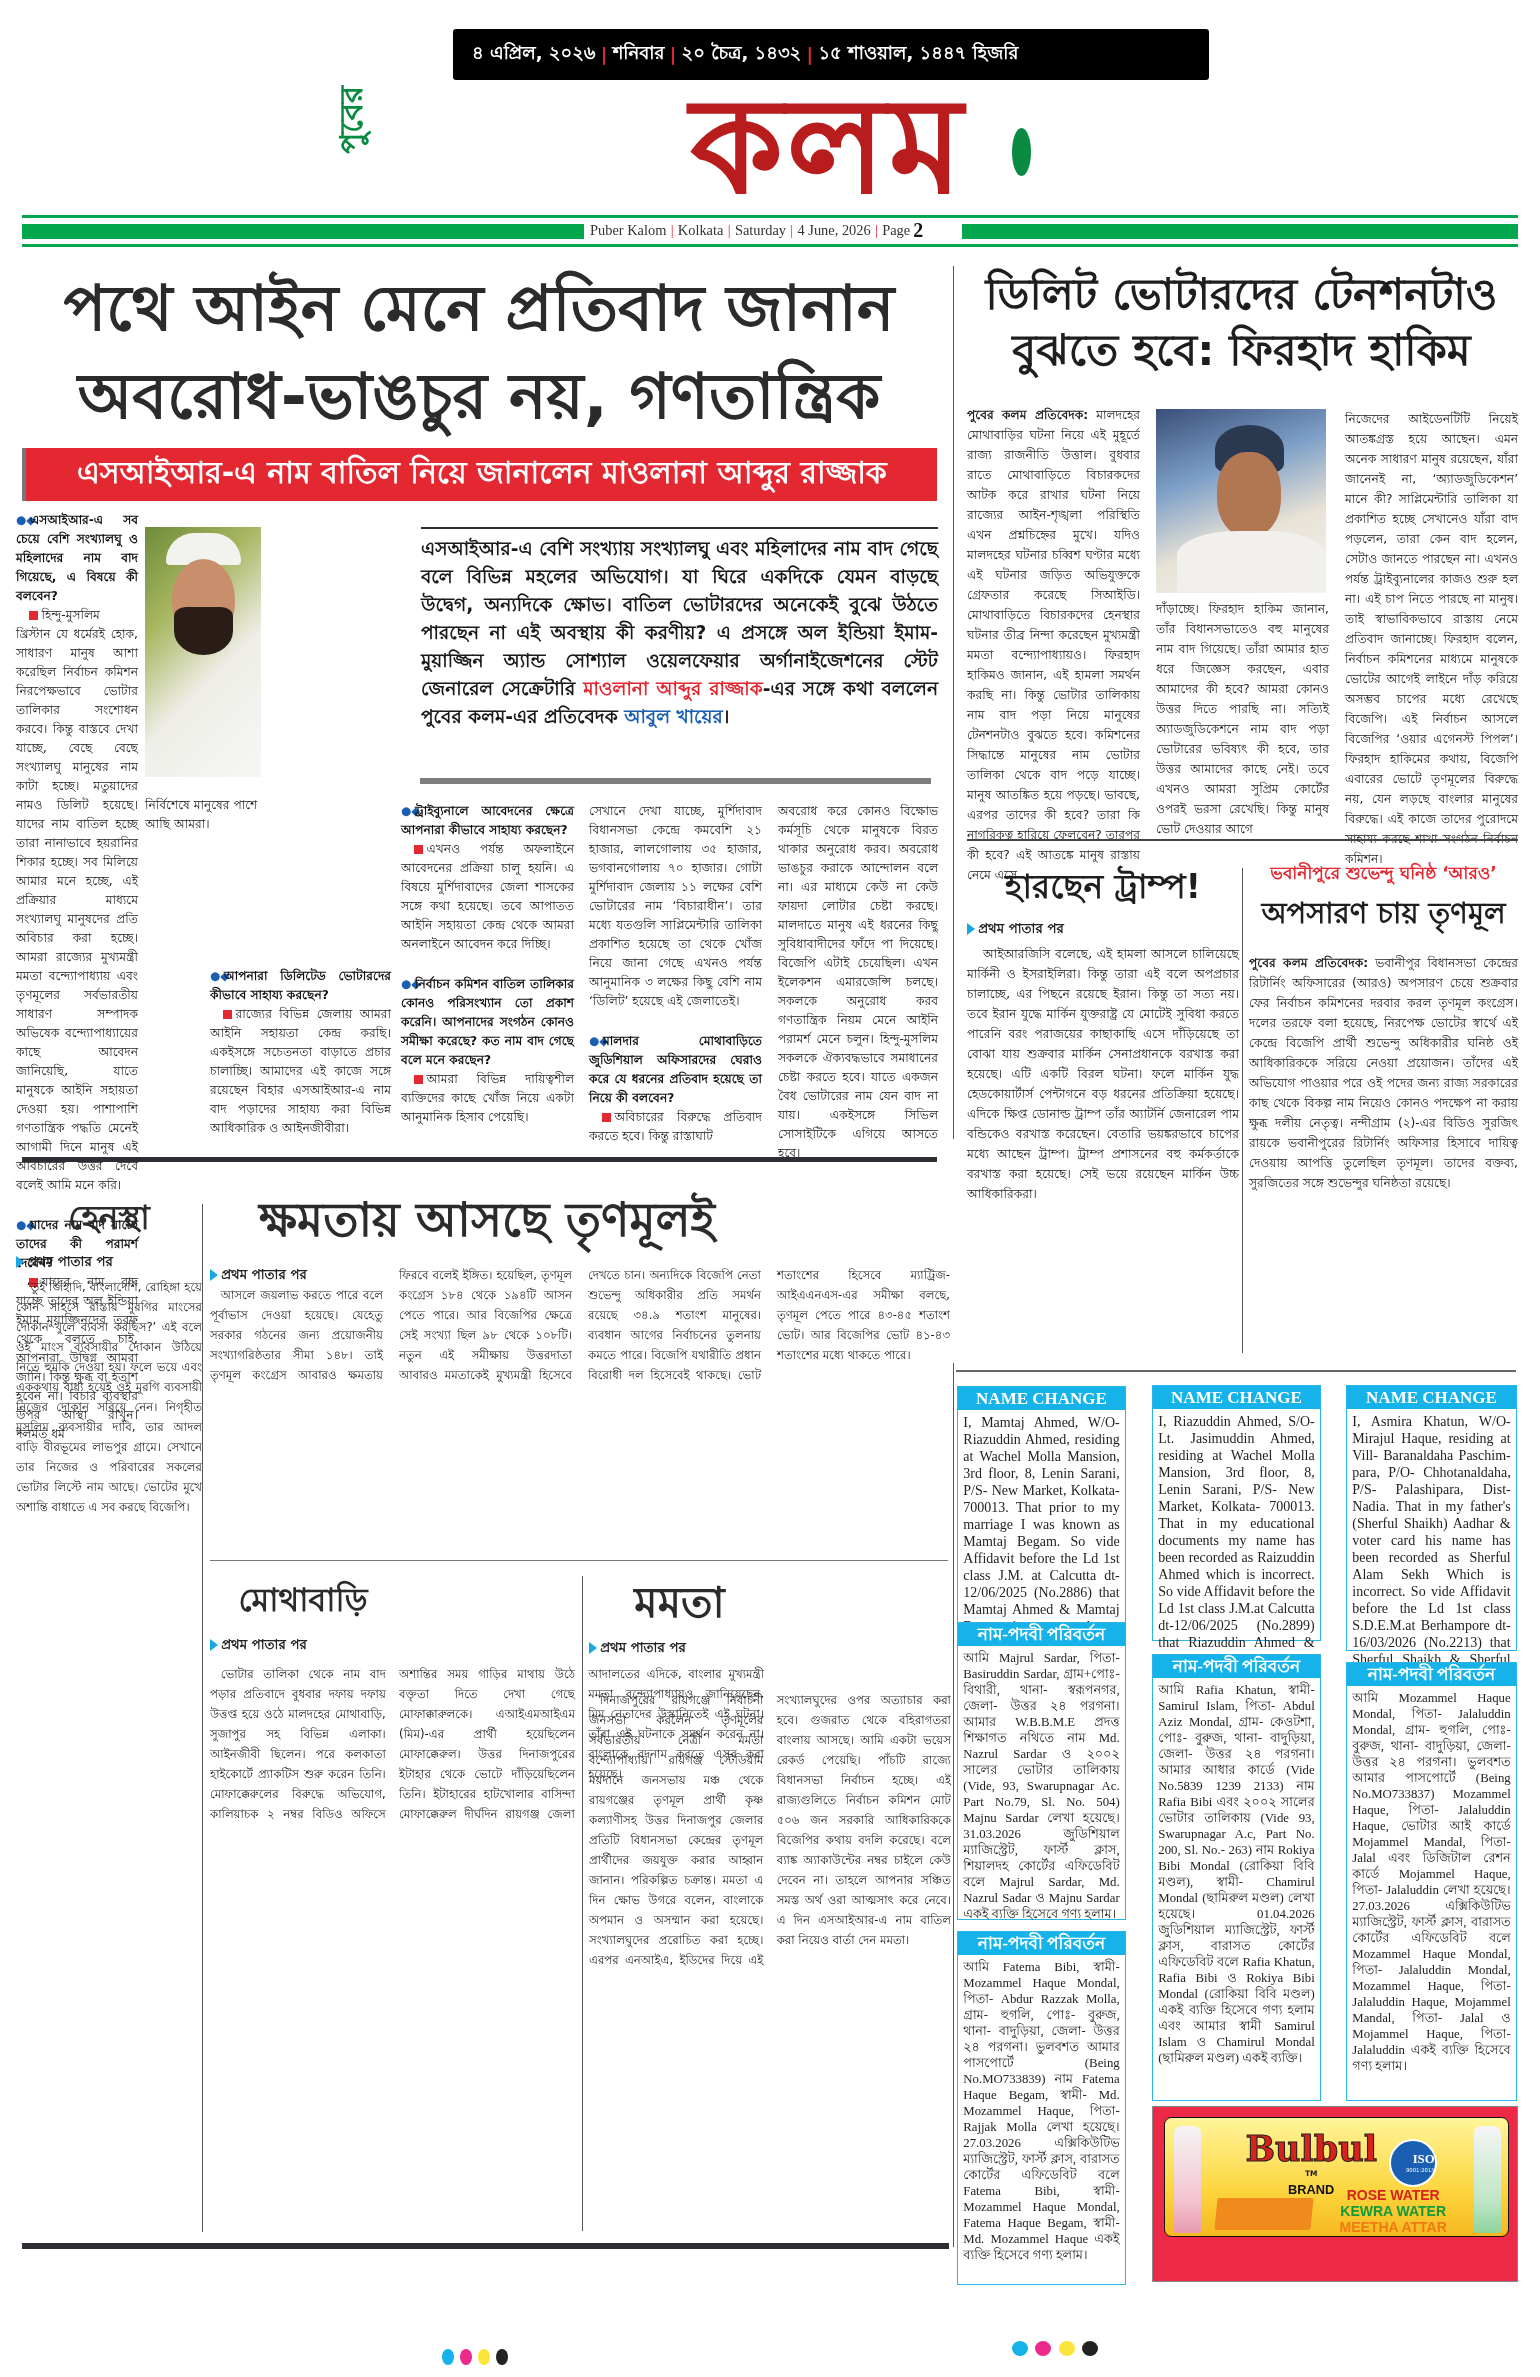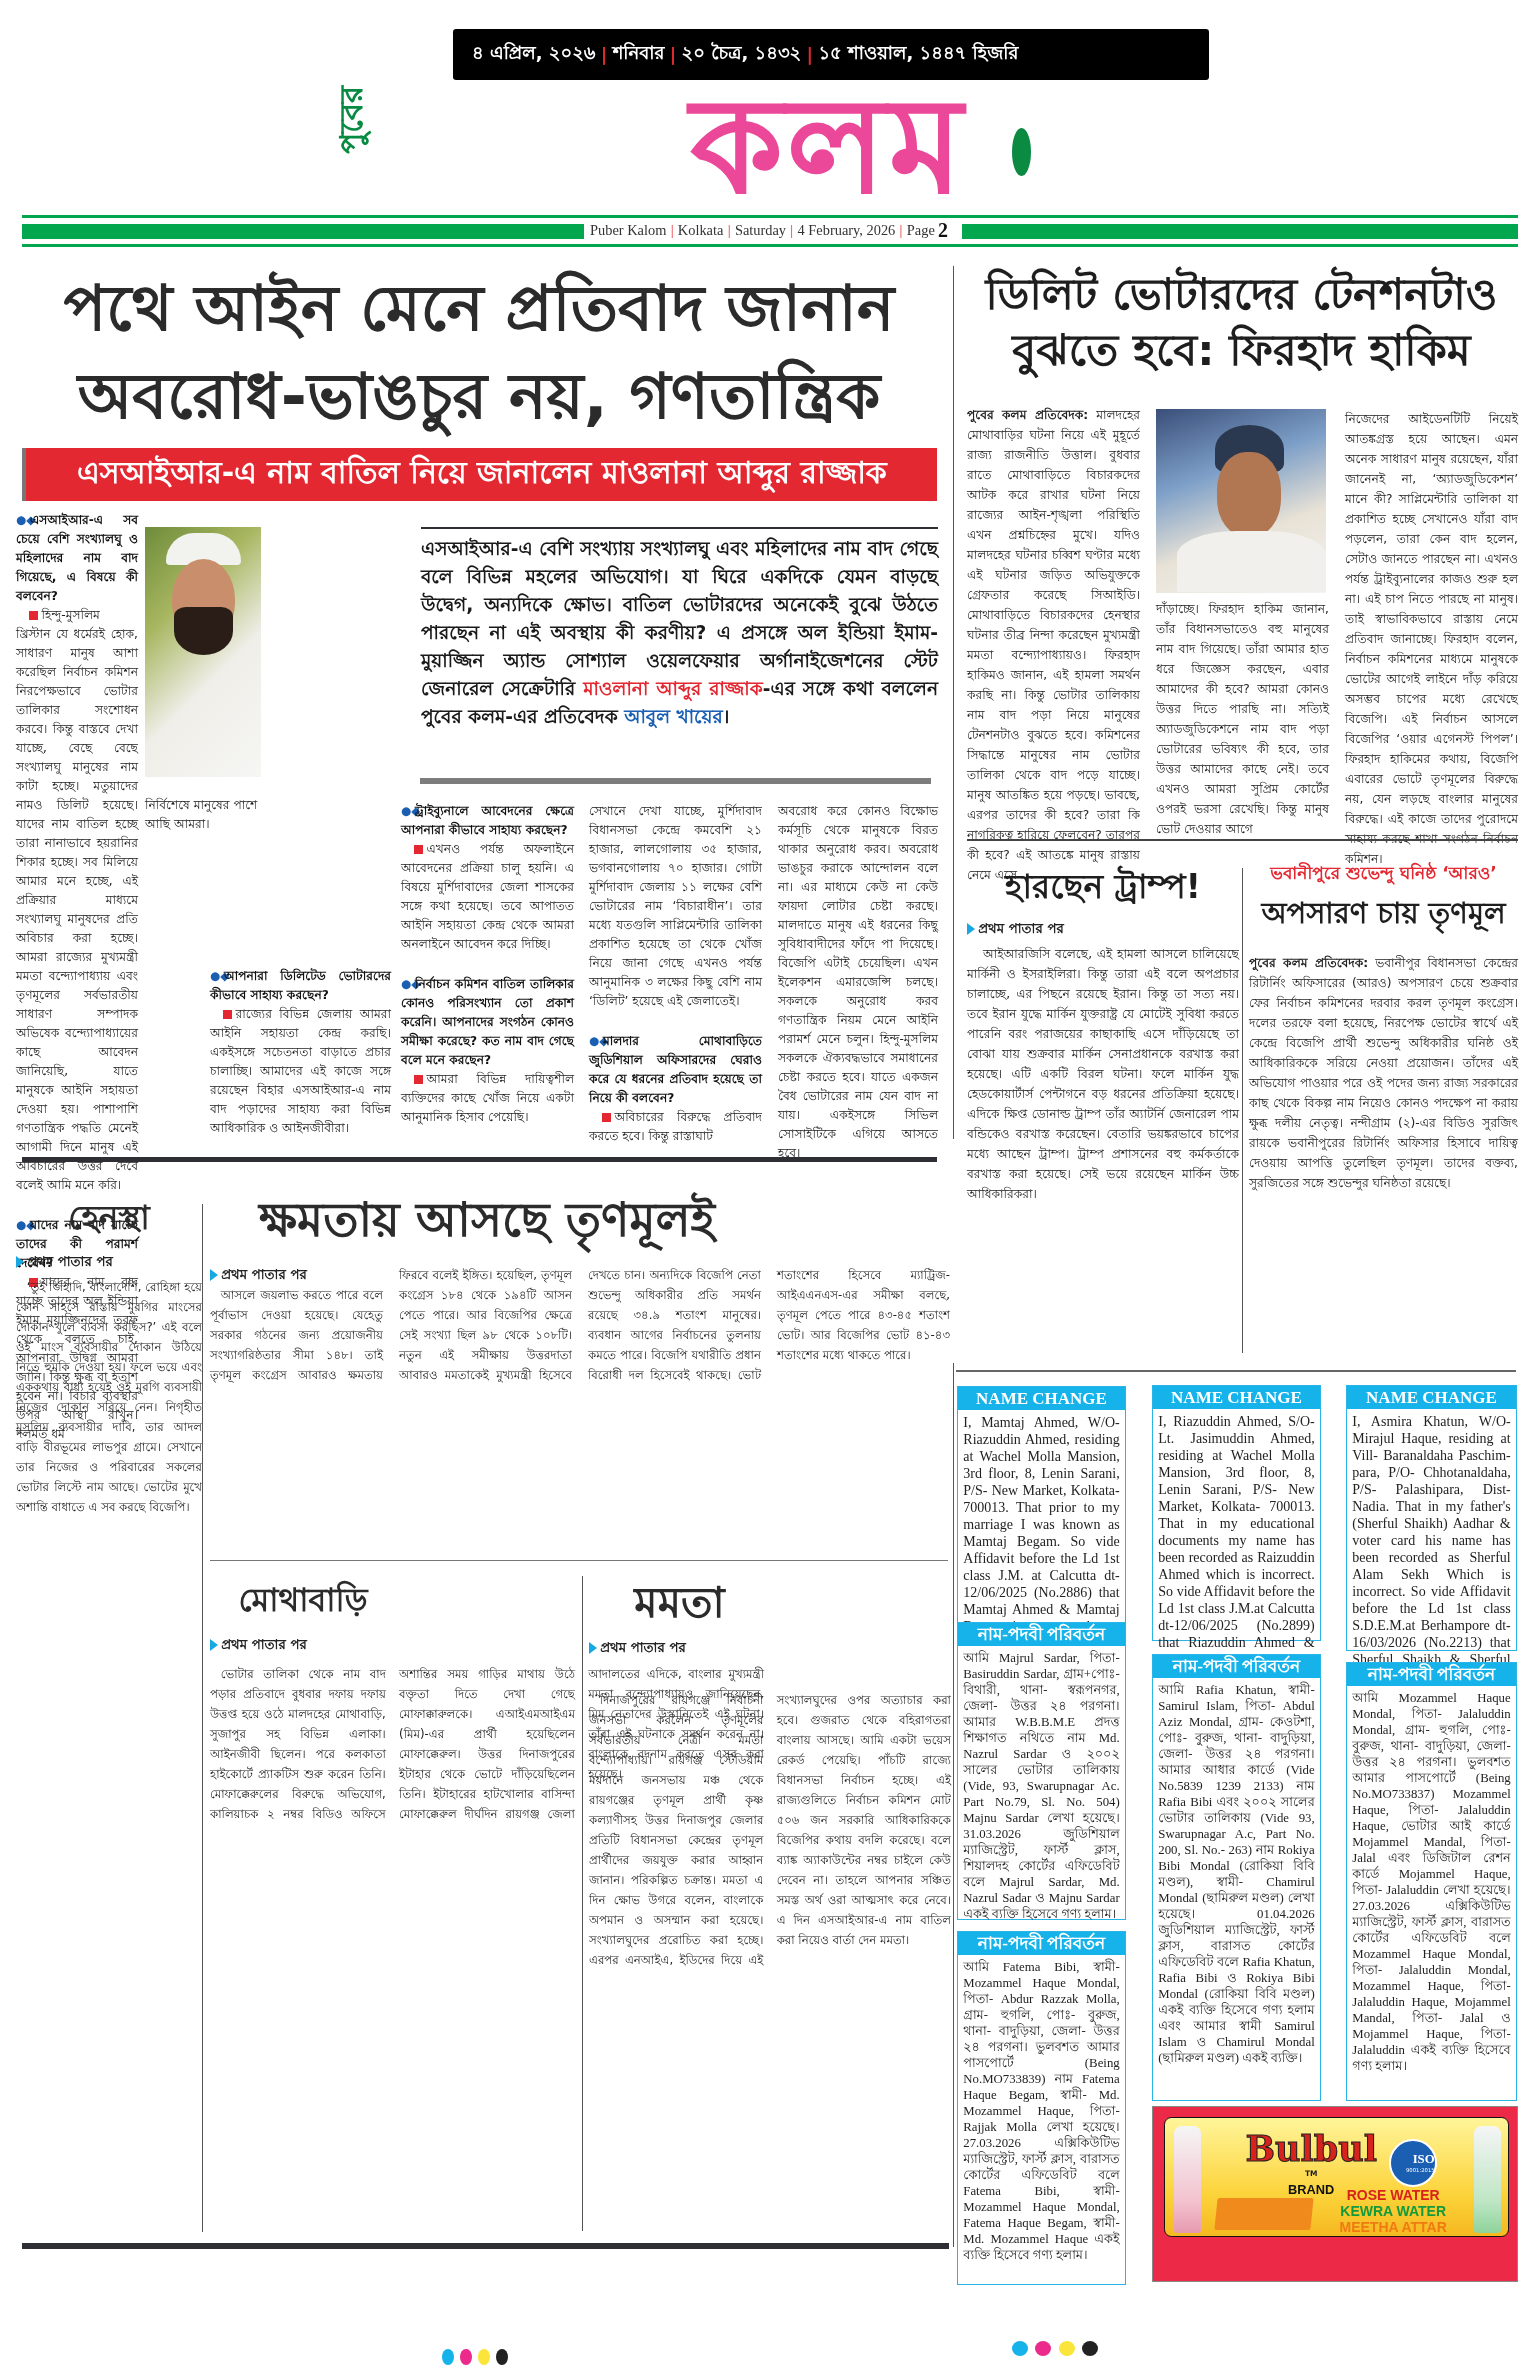--- a/index.html
+++ b/index.html
@@ -28,35 +28,35 @@
   <div class="abs" style="left:453px;top:29px;width:756px;height:51px;background:#000;border-radius:3.2px;color:#fff;display:flex;align-items:center;padding-left:19px;font-size:18px;font-weight:bold;gap:2.1px;">
     <span>৪ এপ্রিল, ২০২৬</span>
       <span style="color:#e32831;margin:0 3.2px">|</span>
     <span>শনিবার</span>
       <span style="color:#e32831;margin:0 3.2px">|</span>
     <span>২০ চৈত্র, ১৪৩২</span>
       <span style="color:#e32831;margin:0 3.2px">|</span>
     <span>১৫ শাওয়াল, ১৪৪৭ হিজরি</span>
   </div>
   <div class="abs" style="left:442px;top:80px;width:772px;height:133px;display:flex;align-items:center;justify-content:center;">
-    <span style="font-size:133px;font-weight:900;color:#ec4899;line-height:133px;letter-spacing:3.2px;">কলম</span>
+    <span style="font-size:133px;font-weight:900;color:#b91c1c;line-height:133px;letter-spacing:3.2px;">কলম</span>
   </div>
   <div class="abs" style="left:1012px;top:128px;width:19px;height:48px;border-radius:50%;background:#0b8a42;"></div>
   <div class="abs" style="left:22.4px;top:215px;width:1496px;height:3.2px;background:#02a64c;"></div>
   <div class="abs" style="left:22.4px;top:224px;width:562px;height:15px;background:#02a64c;"></div>
   <div class="abs" style="left:962px;top:224px;width:556px;height:15px;background:#02a64c;"></div>
   <div class="abs" style="left:22.4px;top:244px;width:1496px;height:2.7px;background:#02a64c;"></div>
   <div class="abs" style="left:590px;top:220px;height:21px;display:flex;align-items:center;font-family:'Liberation Serif',serif;font-size:14.4px;color:#333;">
     <span>Puber Kalom</span>
       <span style="color:#e32831;margin:0 4.3px">|</span>
     <span>Kolkata</span>
       <span style="color:#e32831;margin:0 4.3px">|</span>
     <span>Saturday</span>
       <span style="color:#e32831;margin:0 4.3px">|</span>
-    <span>4 February, 2026</span>
+    <span>4 June, 2026</span>
       <span style="color:#e32831;margin:0 4.3px">|</span>
     <span>Page</span>
     <span style="font-weight:bold;font-size:20px;margin-left:3.2px;color:#111">2</span>
   </div>
 </div>
 
 <div class="abs" style="left:21px;top:266px;width:916px;text-align:center;">
   <div style="font-size:63px;line-height:85px;font-weight:bold;color:#2b2b2b;">পথে আইন মেনে প্রতিবাদ জানান</div>
   <div style="font-size:63px;line-height:91px;font-weight:bold;color:#2b2b2b;">অবরোধ-ভাঙচুর নয়, গণতান্ত্রিক</div>
 </div>

